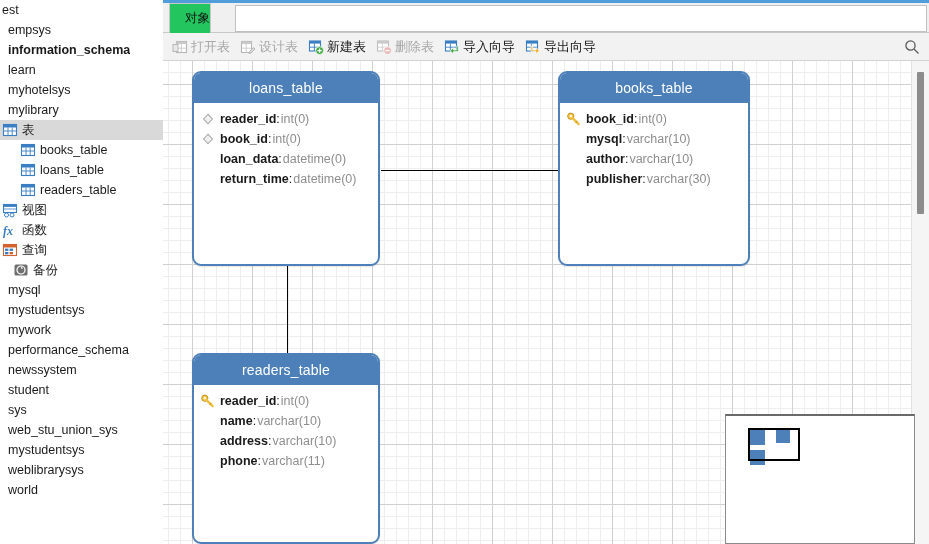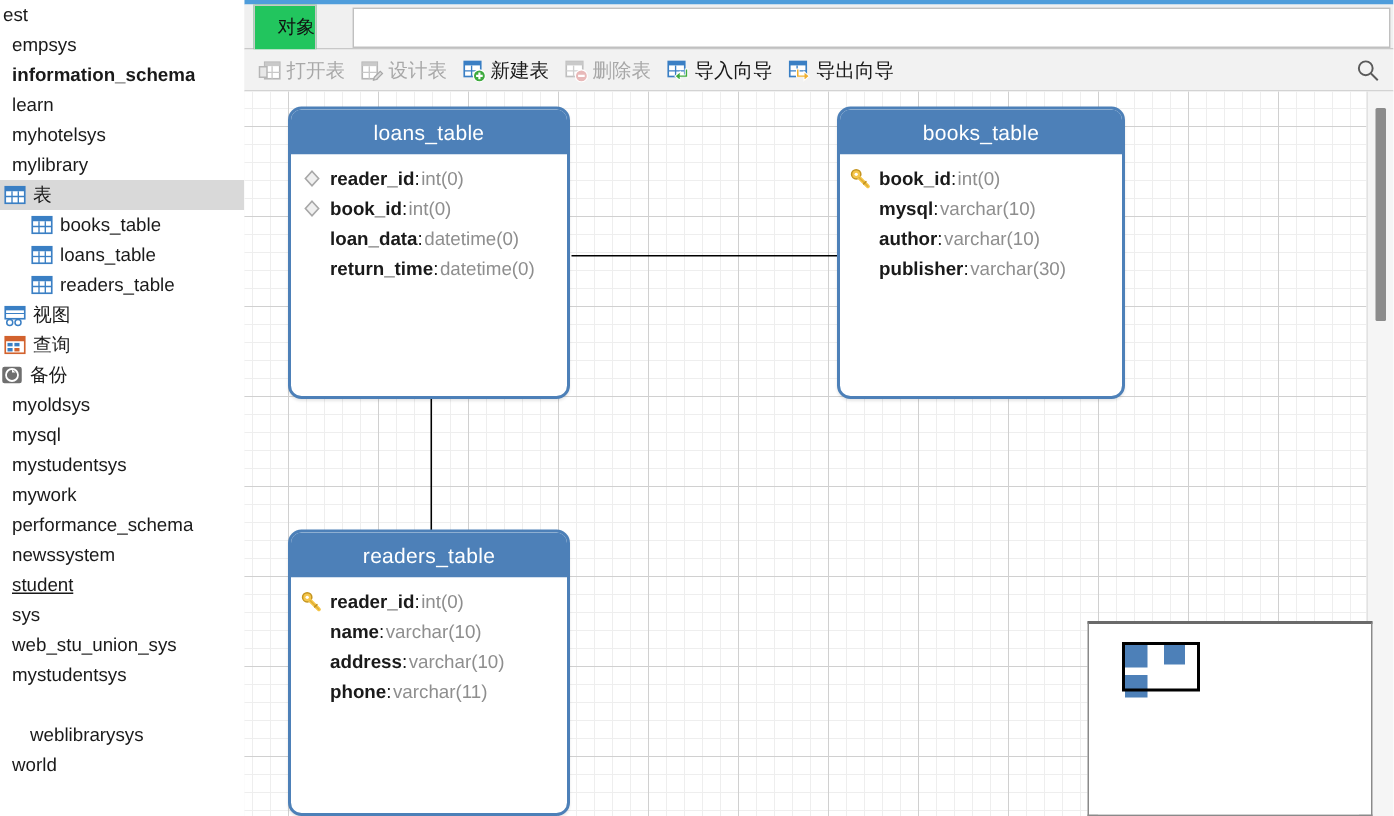--- a/index.html
+++ b/index.html
@@ -290,71 +290,76 @@
             <line x1="1.5" y1="7" x2="14.5" y2="7" stroke="#3a7fc4" stroke-width="0.8"></line>
             <circle cx="4.5" cy="13" r="2" fill="none" stroke="#3a7fc4" stroke-width="1"></circle>
             <circle cx="10" cy="13" r="2" fill="none" stroke="#3a7fc4" stroke-width="1"></circle>
           </svg>
         </span>
         <span class="tree-label">视图</span>
       </div>
       <div class="tree-row" style="padding-left: 2px;">
         <span class="ic">
           <svg width="16" height="16" viewBox="0 0 16 16">
+            <text x="1" y="12.5" font-family="Liberation Serif, serif" font-size="12" font-style="italic" font-weight="bold" fill="#3a7fc4">fx</text>
+          </svg>
+        </span>
+        <span class="tree-label">函数</span>
+      </div>
+      <div class="tree-row" style="padding-left: 2px;">
+        <span class="ic">
+          <svg width="16" height="16" viewBox="0 0 16 16">
             <rect x="1.5" y="2.5" width="13" height="11" fill="#ffffff" stroke="#d2622e" stroke-width="1.1"></rect>
             <rect x="1.5" y="2.5" width="13" height="3" fill="#d2622e"></rect>
             <rect x="3" y="6.6" width="3.4" height="2.3" fill="#3a7fc4"></rect>
             <rect x="7.6" y="6.6" width="3.4" height="2.3" fill="#3a7fc4"></rect>
             <rect x="3" y="10" width="3.4" height="2.3" fill="#3a7fc4"></rect>
             <rect x="7.6" y="10" width="3.4" height="2.3" fill="#d2622e"></rect>
           </svg>
         </span>
         <span class="tree-label">查询</span>
       </div>
-      <div class="tree-row" style="padding-left: 0;">
+      <div class="tree-row" style="padding-left: 13px;">
         <span class="ic">
           <svg width="16" height="16" viewBox="0 0 16 16">
             <rect x="1.5" y="2.5" width="13" height="11" rx="1.5" fill="#6f6f6f"></rect>
             <circle cx="8" cy="8" r="4" fill="none" stroke="#ffffff" stroke-width="1.2"></circle>
             <path d="M8 4.4 L10.4 6.4 L8 6.4 Z" fill="#ffffff"></path>
           </svg>
         </span>
         <span class="tree-label">备份</span>
       </div>
       <div class="tree-row" style="padding-left: 8px;">
-        <span class="tree-label">myoldsys</span>
-      </div>
-      <div class="tree-row" style="padding-left: 8px;">
         <span class="tree-label">mysql</span>
       </div>
       <div class="tree-row" style="padding-left: 8px;">
         <span class="tree-label">mystudentsys</span>
       </div>
       <div class="tree-row" style="padding-left: 8px;">
         <span class="tree-label">mywork</span>
       </div>
       <div class="tree-row" style="padding-left: 8px;">
         <span class="tree-label">performance_schema</span>
       </div>
       <div class="tree-row" style="padding-left: 8px;">
         <span class="tree-label">newssystem</span>
       </div>
-      <div class="tree-row" style="padding-left: 8px; text-decoration: underline;">
+      <div class="tree-row" style="padding-left: 8px;">
         <span class="tree-label">student</span>
       </div>
       <div class="tree-row" style="padding-left: 8px;">
         <span class="tree-label">sys</span>
       </div>
       <div class="tree-row" style="padding-left: 8px;">
         <span class="tree-label">web_stu_union_sys</span>
       </div>
       <div class="tree-row" style="padding-left: 8px;">
         <span class="tree-label">mystudentsys</span>
       </div>
-      <div class="tree-row" style="padding-left: 20px; margin-top: 20px;">
+      <div class="tree-row" style="padding-left: 8px;">
         <span class="tree-label">weblibrarysys</span>
       </div>
       <div class="tree-row" style="padding-left: 8px;">
         <span class="tree-label">world</span>
       </div>
     </div>
 
   <div id="rightpane">
 
     <div id="topaccent"></div>

